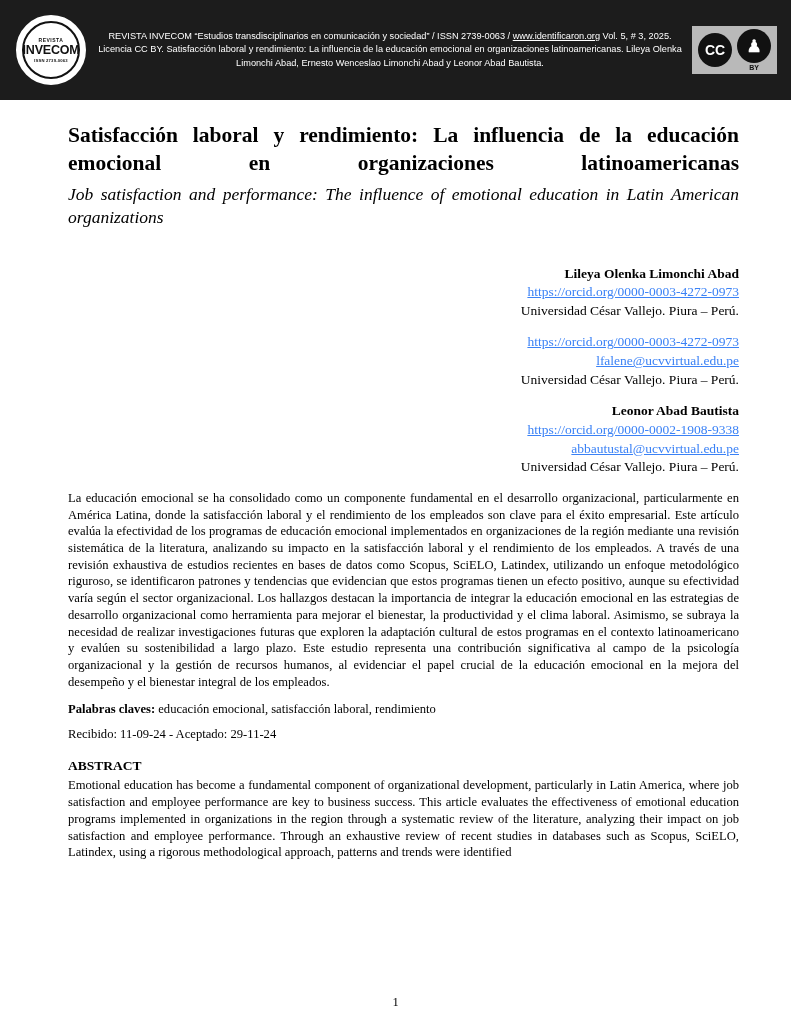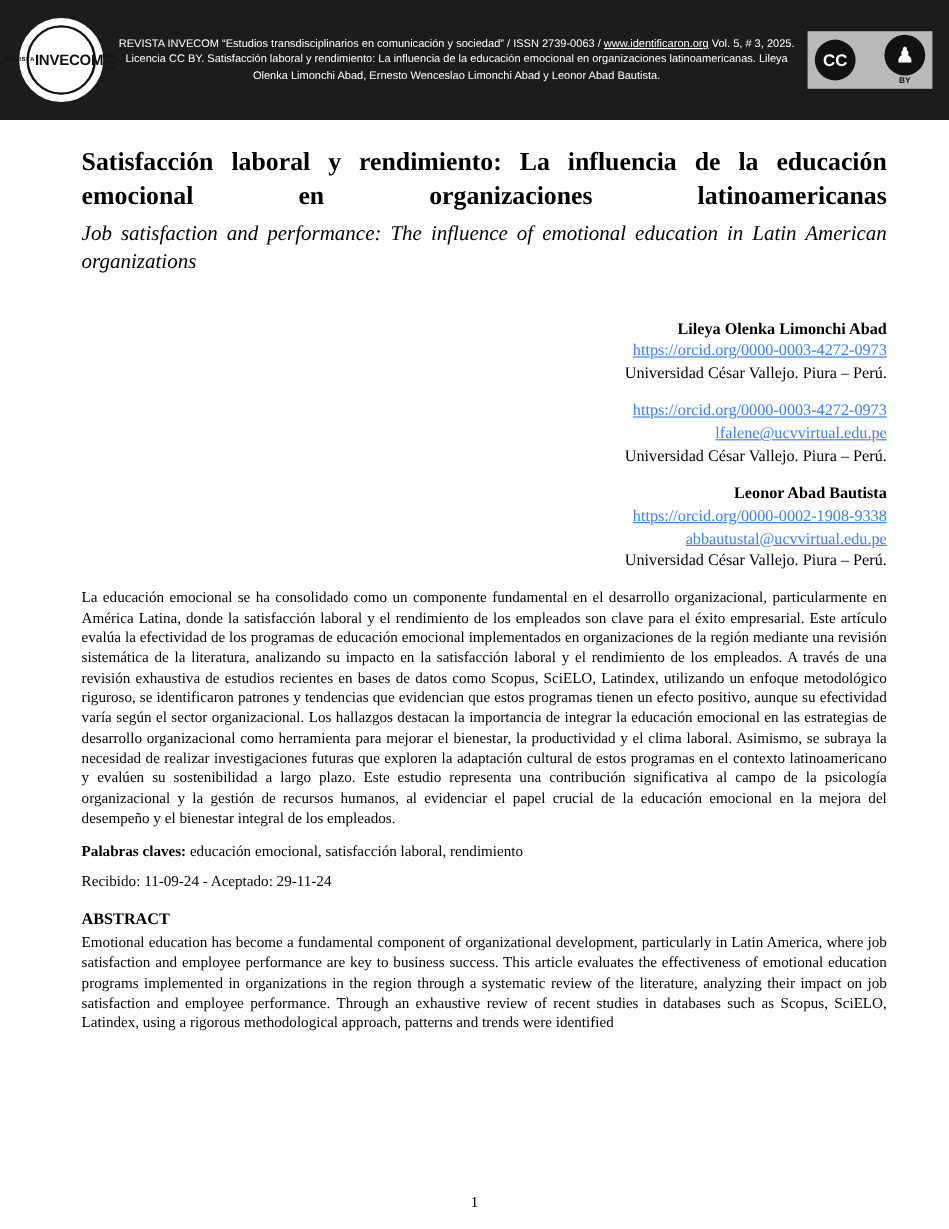--- a/index.html
+++ b/index.html
@@ -34,20 +34,21 @@
     align-items: center;
     justify-content: center;
   }
   .logo-circle {
     width: 70px;
     height: 70px;
     border-radius: 50%;
     background: #ffffff;
     color: #111111;
     display: flex;
+    flex-direction: column;
     align-items: center;
     justify-content: center;
     border: 3px solid #ffffff;
     box-sizing: border-box;
     position: relative;
   }
   .logo-circle::before {
     content: "";
     position: absolute;
     top: 3px; left: 3px; right: 3px; bottom: 3px;
@@ -86,21 +87,21 @@
   .header-text a {
     color: #ffffff;
     text-decoration: underline;
   }
   .cc-wrap {
     flex: 0 0 auto;
     display: flex;
     align-items: center;
     background: #b9b9b9;
     padding: 3px 6px;
-    gap: 24px;
+    gap: 5px;
   }
   .cc-badge, .by-badge {
     width: 34px;
     height: 34px;
     border-radius: 50%;
     background: #111111;
     color: #ffffff;
     display: flex;
     align-items: center;
     justify-content: center;

